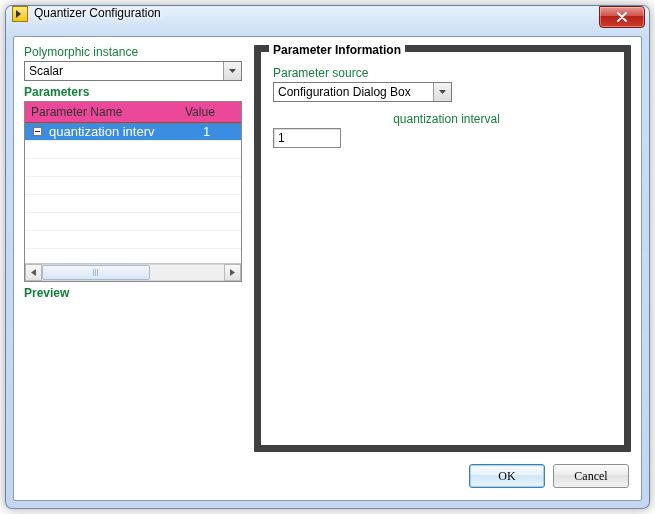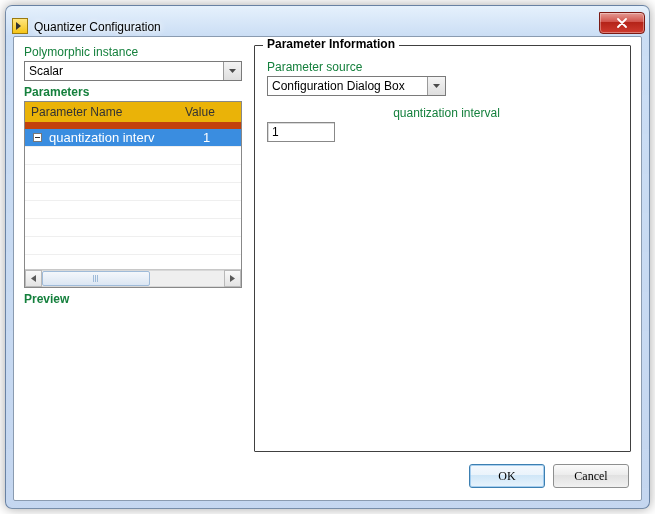--- a/index.html
+++ b/index.html
@@ -22,21 +22,21 @@
     background: linear-gradient(to bottom,
       rgba(228,240,252,0.95) 0%,
       rgba(200,220,244,0.95) 6%,
       rgba(190,210,238,0.90) 100%);
     box-shadow: 0 0 12px rgba(0,0,0,0.35);
     overflow: hidden;
   }
   .titlebar {
     height: 28px;
     display: flex;
-    align-items: flex-end;
+    align-items: flex-start;
     padding: 0 4px 0 6px;
     background: transparent;
   }
   .titlebar .icon {
     width: 16px; height: 16px;
     margin-right: 6px;
     background: linear-gradient(to bottom, #ffe680, #f5c518);
     border: 1px solid #9a7a10;
     box-sizing: border-box;
     position: relative;
@@ -108,22 +108,22 @@
   .param-src-combo { width: 179px; margin-bottom: 10px; }
 
   .grid-wrap { width: 100%; }
   .grid {
     border: 1px solid #888;
     background: #fff;
     box-sizing: border-box;
   }
   .grid-header {
     display: flex;
-    background: #eab308;
-    border-bottom: 7px solid #c2410c;
+    background: #ec4899;
+    border-bottom: 1px solid #c2410c;
   }
   .gh {
     padding: 3px 6px;
     color: #333;
   }
   .gh-name { flex: 1; }
   .gh-val { width: 50px; }
 
   .grid-body { height: 140px; overflow: hidden; position: relative; }
   .row {
@@ -174,21 +174,21 @@
   }
   .hscroll .thumb span {
     width: 1px; height: 7px; background: #9fbbd9;
   }
 
   .preview-label { margin-top: 4px; }
 
   
   .groupbox {
     position: relative;
-    border: 1px solid #404040;
+    border: 7px solid #404040;
     border-radius: 1px;
     flex: 1;
     padding: 14px 12px 12px 12px;
     margin-bottom: 4px;
   }
   .groupbox-legend {
     position: absolute;
     top: -9px; left: 8px;
     background: #fff;
     padding: 0 4px;

